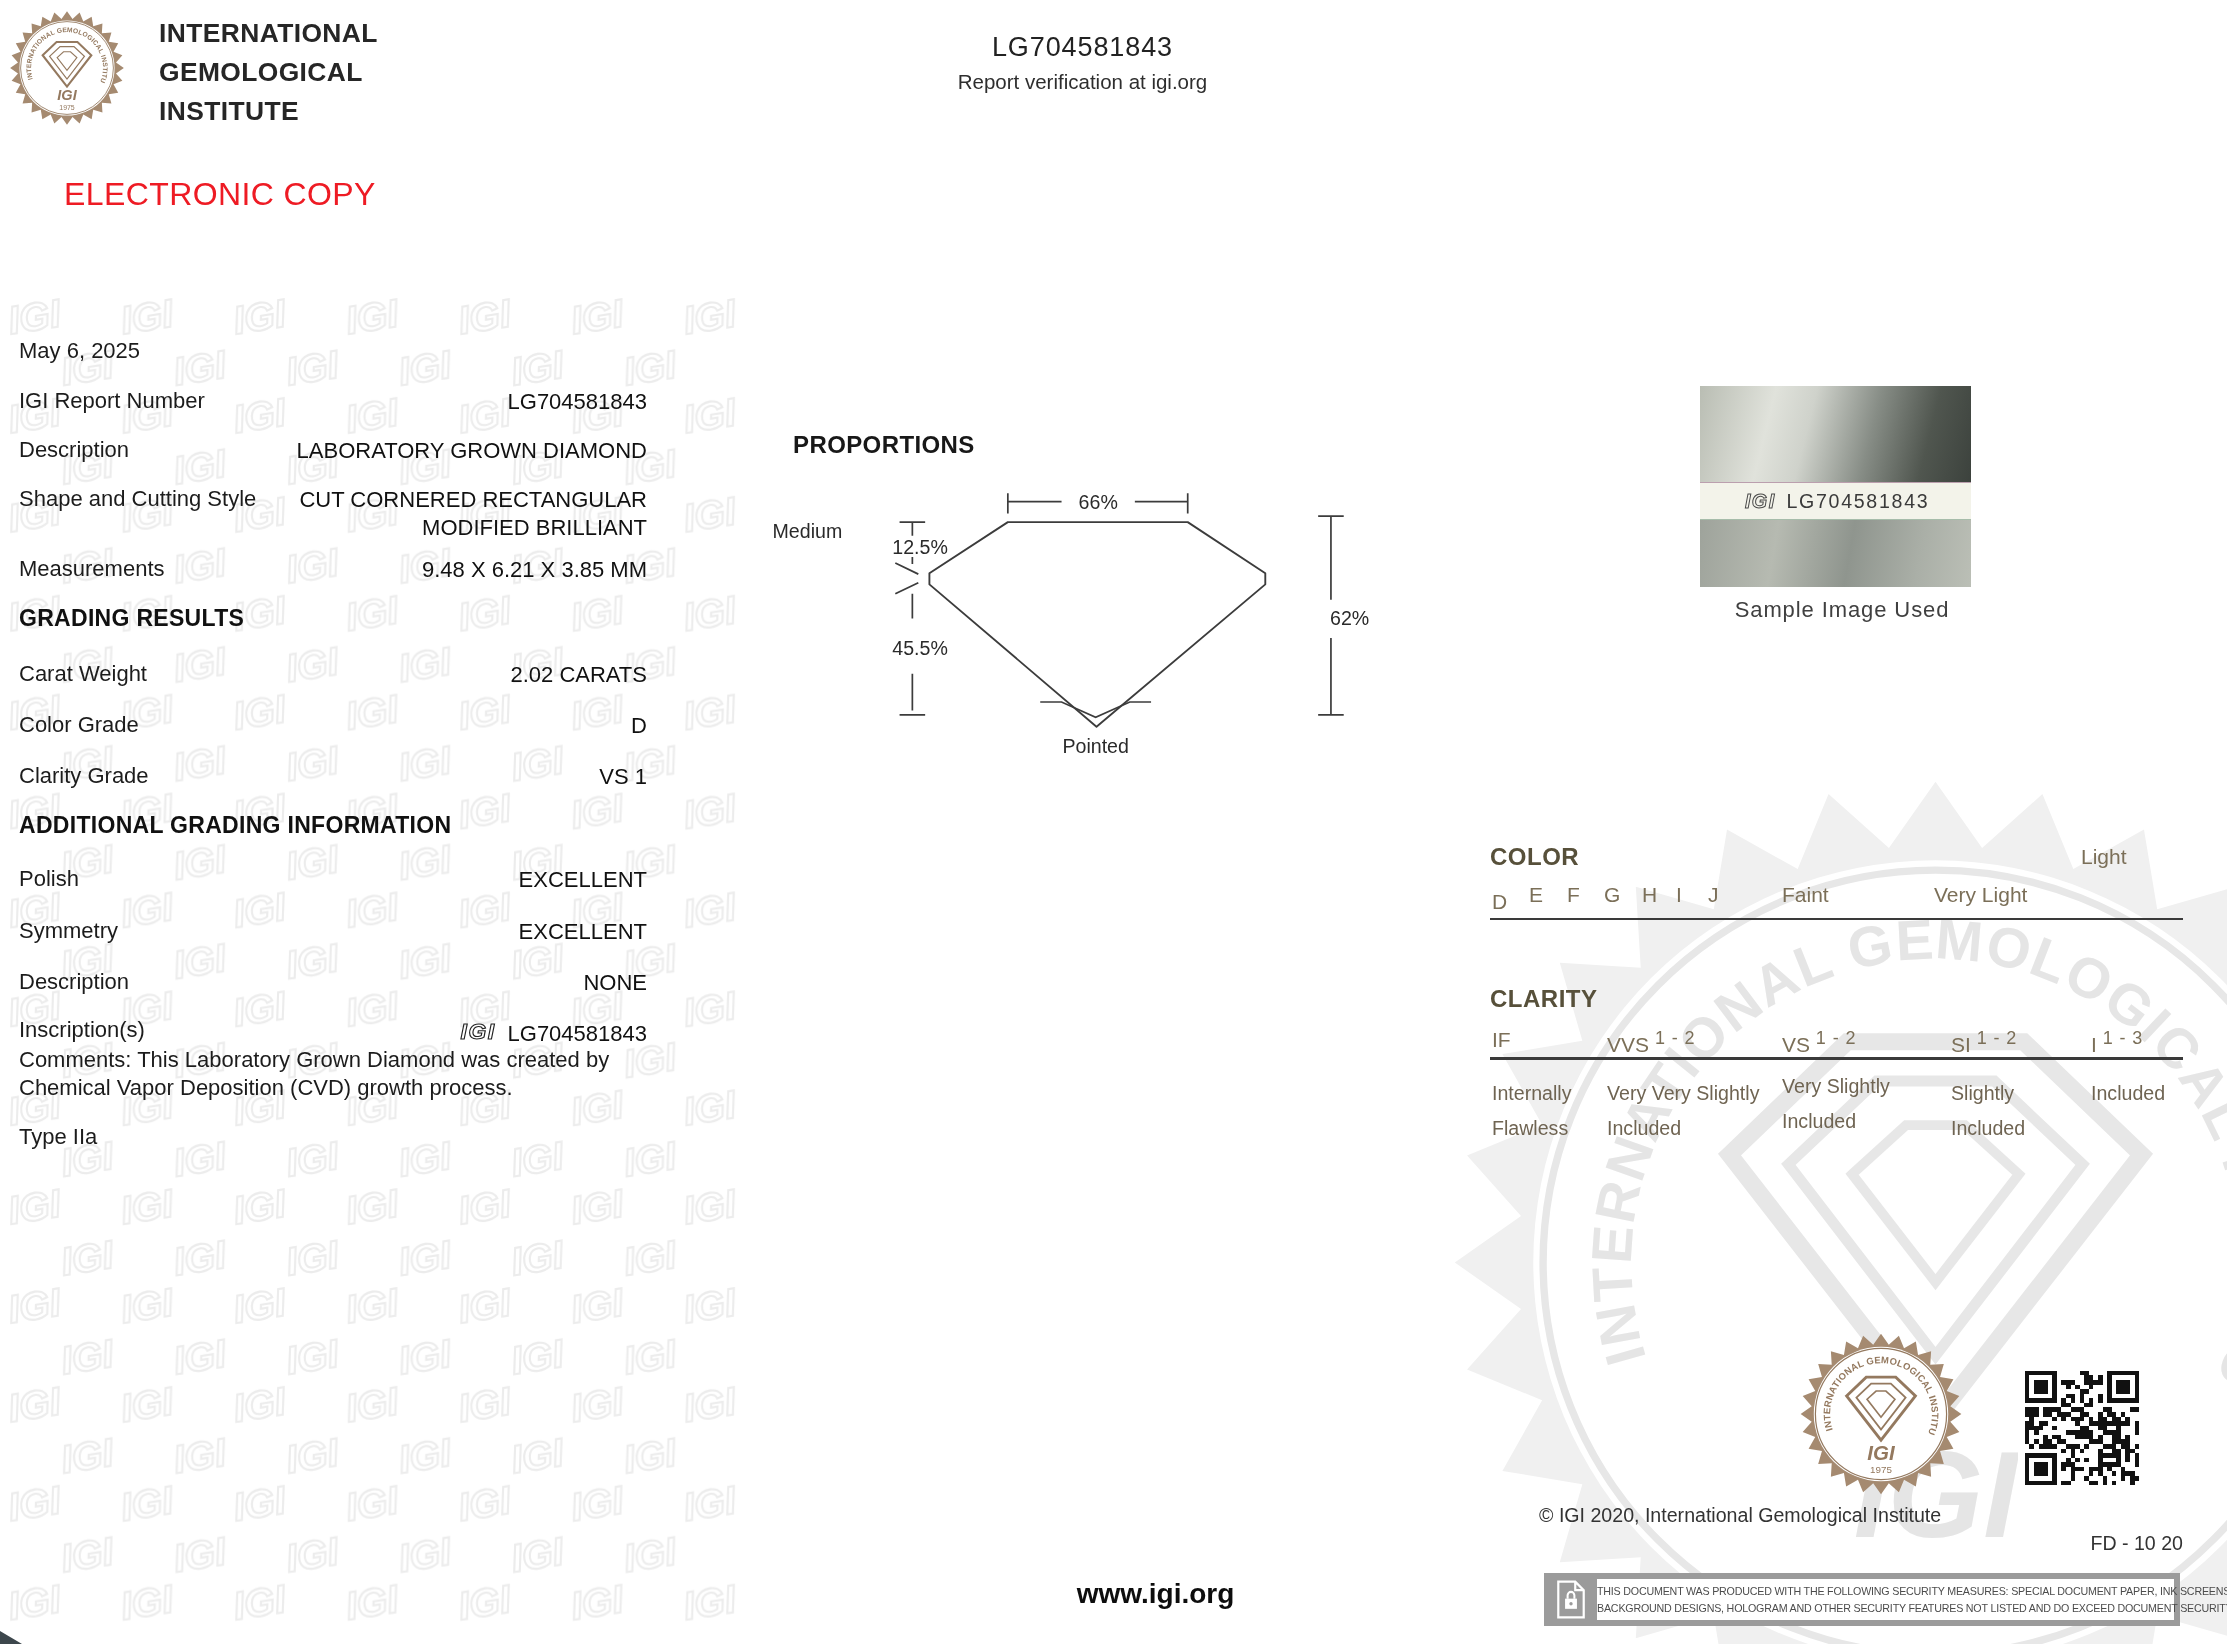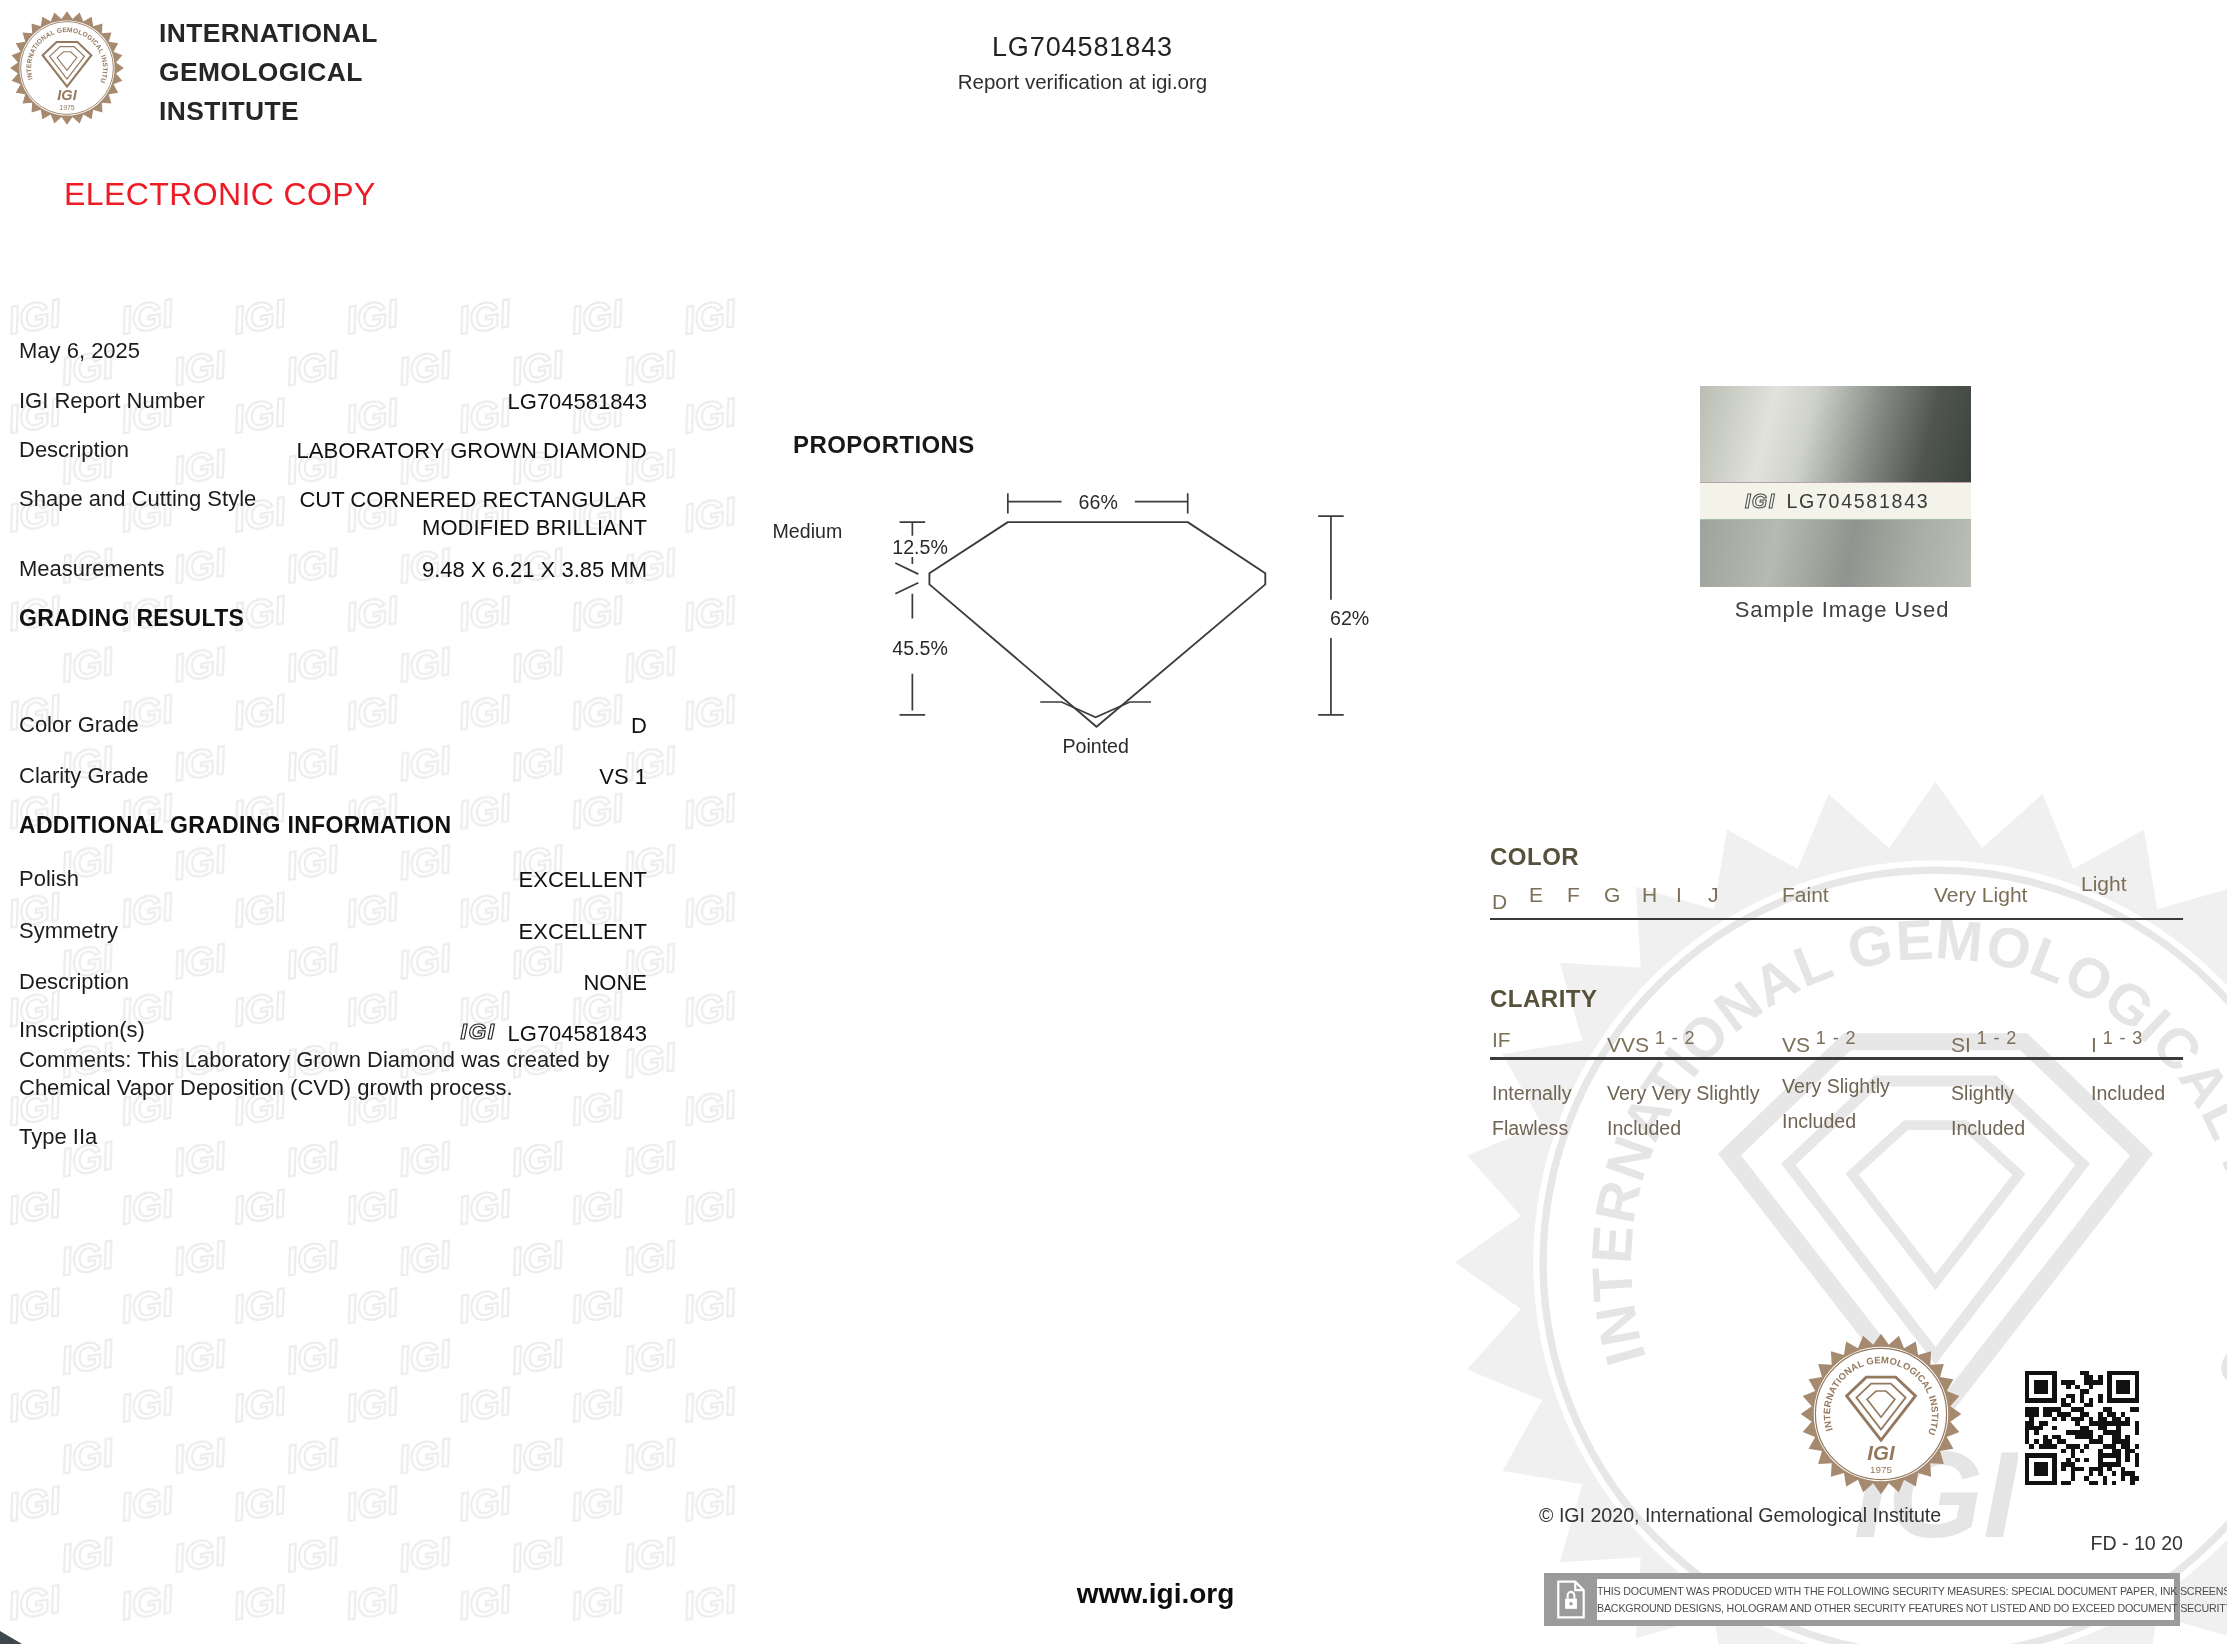--- a/index.html
+++ b/index.html
@@ -142,20 +142,24 @@
     <span class="l">Shape and Cutting Style</span>
     <span class="v" style="width:358px">CUT CORNERED RECTANGULAR MODIFIED BRILLIANT</span>
   </div>
   <div class="row" style="top:556px">
     <span class="l">Measurements</span>
     <span class="v">9.48 X 6.21 X 3.85 MM</span>
   </div>
 
   <div class="sechead" style="top:605px">GRADING RESULTS</div>
 
+  <div class="row" style="top:661px">
+    <span class="l">Carat Weight</span>
+    <span class="v">2.02 CARATS</span>
+  </div>
   <div class="row" style="top:712px">
     <span class="l">Color Grade</span>
     <span class="v">D</span>
   </div>
   <div class="row" style="top:763px">
     <span class="l">Clarity Grade</span>
     <span class="v">VS 1</span>
   </div>
 
   <div class="sechead" style="top:812px">ADDITIONAL GRADING INFORMATION</div>
@@ -223,21 +227,21 @@
   <div class="scale-head" style="top:843px">COLOR</div>
   <span class="scale-letter" style="left:1492px;top:890px">D</span>
   <span class="scale-letter" style="left:1529px;top:883px">E</span>
   <span class="scale-letter" style="left:1567px;top:883px">F</span>
   <span class="scale-letter" style="left:1604px;top:883px">G</span>
   <span class="scale-letter" style="left:1642px;top:883px">H</span>
   <span class="scale-letter" style="left:1676px;top:883px">I</span>
   <span class="scale-letter" style="left:1708px;top:883px">J</span>
   <span class="scale-letter" style="left:1782px;top:883px">Faint</span>
   <span class="scale-letter" style="left:1934px;top:883px">Very Light</span>
-  <span class="scale-letter" style="left:2081px;top:872px">Light</span>
+  <span class="scale-letter" style="left:2081px;top:845px">Light</span>
   <div class="scale-line" style="top:918px;height:1.7px"></div>
 
   <div class="scale-head" style="top:985px">CLARITY</div>
   <span class="cl-code" style="left:1492px;top:1028px"><span>IF</span></span>
   <span class="cl-code" style="left:1607px;top:1028px"><span>VVS</span> <sup>1 - 2</sup></span>
   <span class="cl-code" style="left:1782px;top:1028px"><span>VS</span> <sup>1 - 2</sup></span>
   <span class="cl-code" style="left:1951px;top:1028px"><span>SI</span> <sup>1 - 2</sup></span>
   <span class="cl-code" style="left:2091px;top:1028px"><span>I</span> <sup>1 - 3</sup></span>
   <div class="scale-line" style="top:1057px;height:2.6px"></div>
   <div class="cl-desc" style="left:1492px;top:1076px">Internally Flawless</div>

